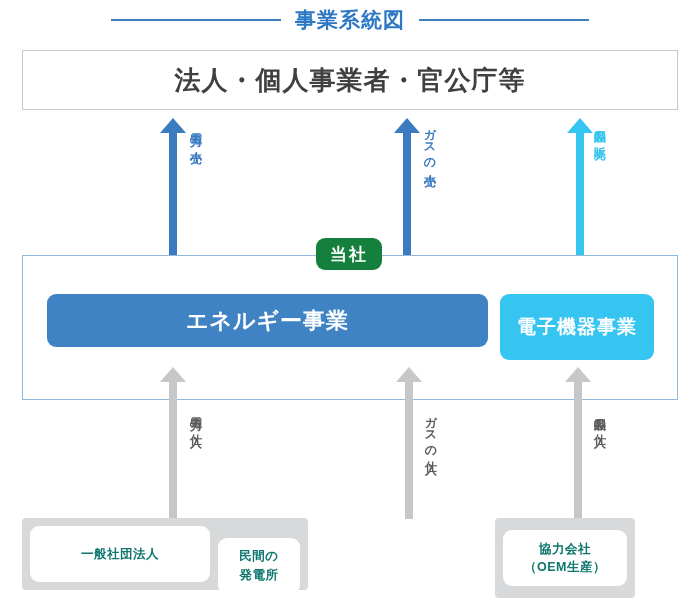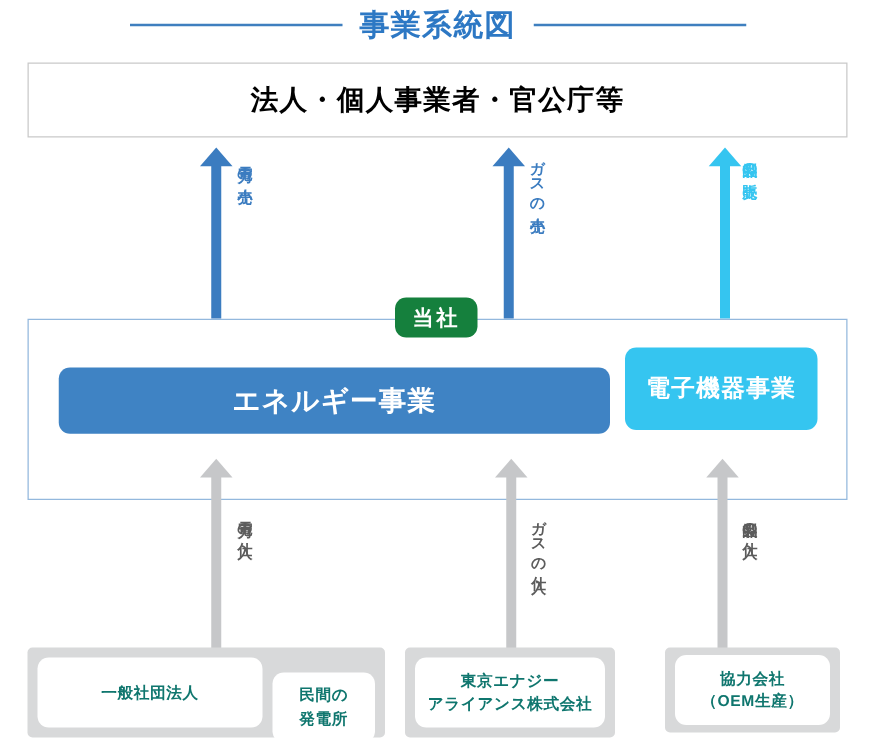--- a/index.html
+++ b/index.html
@@ -14,32 +14,32 @@
 
   
   .title-row{
     position:absolute;left:0;top:5px;width:700px;height:30px;
     display:flex;align-items:center;justify-content:center;gap:14px;
   }
   .title-rule{height:0;border-top:2px solid #3f7fbf;}
   .title-rule.left{width:170px;}
   .title-rule.right{width:170px;}
   .title-text{
-    font-size:24px;font-weight:700;color:#2d78c4;letter-spacing:1px;
+    font-size:21px;font-weight:700;color:#2d78c4;letter-spacing:1px;
     white-space:nowrap;
   }
 
   
   .customer-box{
     position:absolute;left:22px;top:50px;width:656px;height:60px;
     border:1px solid #c9c9c9;background:#fff;
     display:flex;align-items:center;justify-content:center;
     box-sizing:border-box;
   }
-  .customer-text{font-size:22px;font-weight:700;color:#000000;letter-spacing:1px;text-align:right;}
+  .customer-text{font-size:26px;font-weight:700;color:#404040;letter-spacing:1px;text-align:right;}
 
   
   .sale-arrow{position:absolute;width:26px;}
   .sale-arrow .shaft{
     position:absolute;left:9px;top:14px;width:8px;bottom:0;
   }
   .sale-arrow .head{
     position:absolute;left:0;top:0;width:0;height:0;
     border-left:13px solid transparent;border-right:13px solid transparent;
   }
@@ -64,21 +64,21 @@
   }
 
   
   .biz-box{
     position:absolute;border-radius:9px;
     display:flex;align-items:center;justify-content:center;
     color:#ffffff;font-weight:700;letter-spacing:1px;
     box-sizing:border-box;
   }
   .biz-energy{left:47px;top:294px;width:441px;height:53px;font-size:22px;}
-  .biz-device{left:500px;top:278px;width:154px;height:66px;font-size:19px;}
+  .biz-device{left:500px;top:294px;width:154px;height:66px;font-size:19px;}
 
   
   .proc-arrow{position:absolute;width:26px;}
   .proc-arrow .shaft{
     position:absolute;left:9px;top:14px;width:8px;bottom:0;background:#c6c7c9;
   }
   .proc-arrow .head{
     position:absolute;left:0;top:0;width:0;height:0;
     border-left:13px solid transparent;border-right:13px solid transparent;
     border-bottom:15px solid #c6c7c9;
@@ -100,21 +100,21 @@
     display:flex;align-items:center;justify-content:center;
     text-align:center;font-size:12.5px;font-weight:700;color:#0f766e;
     line-height:1.45;letter-spacing:0.5px;padding:0 6px;box-sizing:border-box;
   }
   .sup-card .l2{display:block;}
   .g1{left:22px;top:518px;width:286px;height:72px;}
   .g1 .c1{width:180px;}
   .g1 .c2{width:82px;margin-top:23px;}
   .g2{left:324px;top:518px;width:168px;height:72px;}
   .g2 .c1{width:152px;}
-  .g3{left:532px;top:518px;width:140px;height:68px;}
+  .g3{left:495px;top:518px;width:140px;height:80px;}
   .g3 .c1{width:124px;}
 </style>
 </head>
 <body>
 
 <div id="stage">
 
   <div class="title-row">
     <span class="title-rule left" style="border-top-color: rgb(63, 127, 191);"></span>
     <span class="title-text" style="color: rgb(45, 120, 196);">事業系統図</span>
@@ -178,28 +178,20 @@
       </span>
     </div>
     <div class="sup-card c2">
       <span>
         <span>民間の</span>
         <span class="l2">発電所</span>
       </span>
     </div>
   </div>
 
-  <div class="sup-group g2" style="background: rgb(216, 217, 218);">
-    <div class="sup-card c1">
-      <span>
-        <span>東京エナジー</span>
-        <span class="l2">アライアンス株式会社</span>
-      </span>
-    </div>
-  </div>
 
   <div class="sup-group g3" style="background: rgb(216, 217, 218);">
     <div class="sup-card c1">
       <span>
         <span>協力会社</span>
         <span class="l2">（OEM生産）</span>
       </span>
     </div>
   </div>
 

